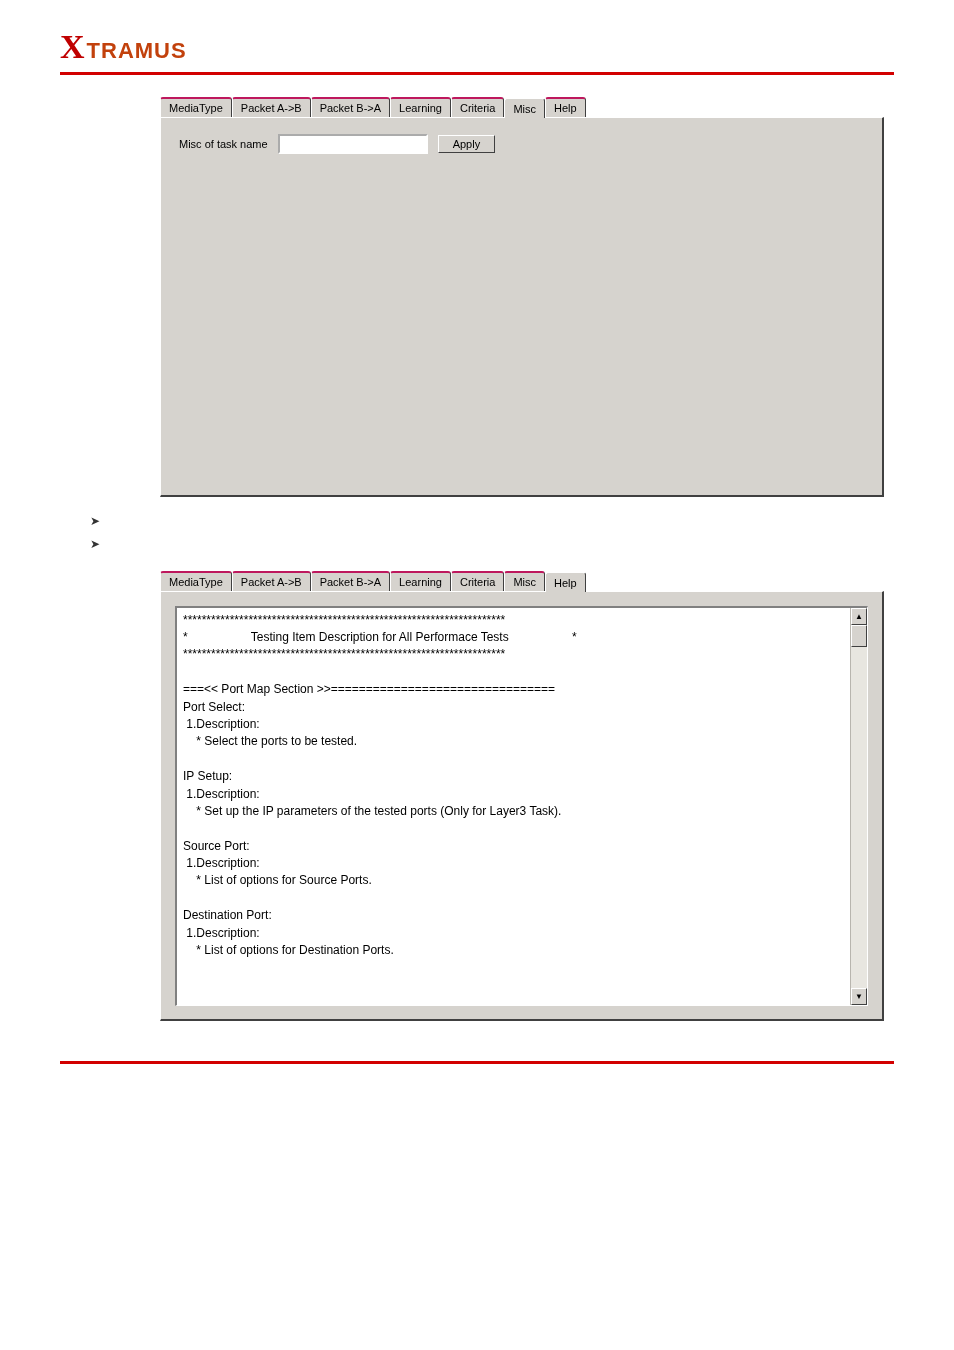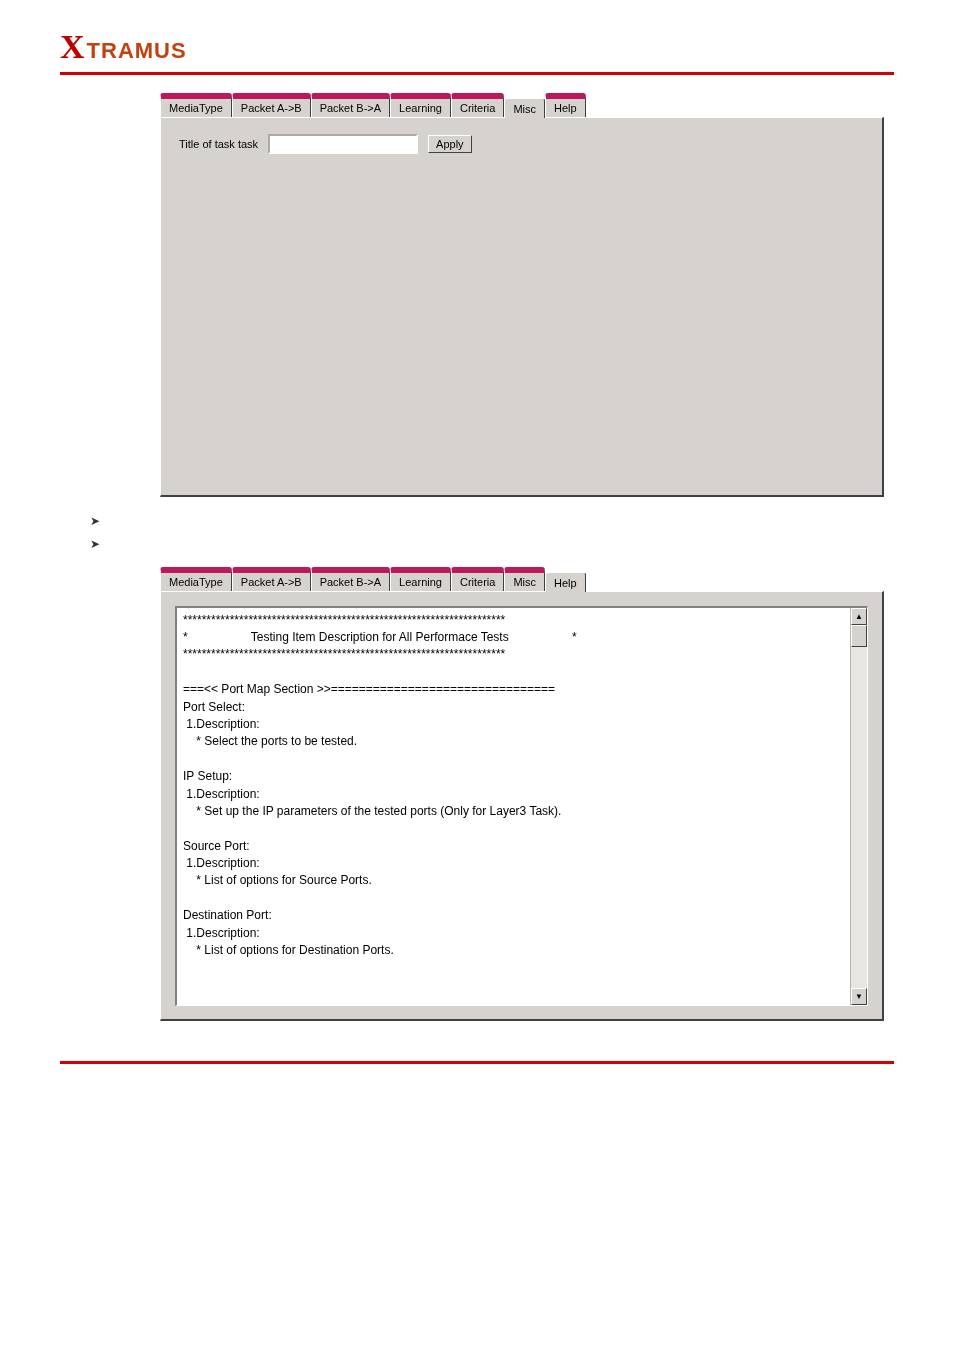--- a/index.html
+++ b/index.html
@@ -66,21 +66,21 @@
   .tab.selected {
     background: #d6d3ce;
     border-top: 1px solid #fff;
     border-left: 1px solid #fff;
     border-right: 1px solid #404040;
     z-index: 2;
     margin-bottom: -1px;
     padding-top:4px;
   }
   .tab:not(.selected) {
-    border-top: 6px solid #be185d;
+    border-top: 2px solid #be185d;
     border-left: 1px solid #fff;
     border-right: 1px solid #404040;
   }
   .panel-body {
     border-top: 1px solid #fff;
     border-left: 1px solid #fff;
     border-right: 2px solid #404040;
     border-bottom: 2px solid #404040;
     background: #d6d3ce;
     padding: 16px 18px;
@@ -100,21 +100,21 @@
   .text-input {
     width: 150px;
     height: 20px;
     border: 2px inset #fff;
     background: #fff;
     font-size: 11px;
     padding: 1px 3px;
   }
   .win-btn {
     font-size: 11px;
-    padding: 2px 7px;
+    padding: 2px 14px;
     background: #d6d3ce;
     border-top: 1px solid #fff;
     border-left: 1px solid #fff;
     border-right: 1px solid #404040;
     border-bottom: 1px solid #404040;
     cursor: pointer;
   }
   .bullets {
     margin: 16px 0 16px 30px;
   }
@@ -198,21 +198,21 @@
       <div class="tab">MediaType</div>
       <div class="tab">Packet A-&gt;B</div>
       <div class="tab">Packet B-&gt;A</div>
       <div class="tab">Learning</div>
       <div class="tab">Criteria</div>
       <div class="tab selected">Misc</div>
       <div class="tab">Help</div>
     </div>
     <div class="panel-body misc-body">
       <div class="field-row">
-        <span class="field-label">Title of task task</span>
+        <span class="field-label">Misc of task name</span>
         <input class="text-input" type="text" value="" style="">
         <button class="win-btn">Apply</button>
       </div>
     </div>
   </div>
 
   <div class="bullets">
     <div class="bullet-row">
       <span class="bullet-icon">➤</span>
       <span></span>

